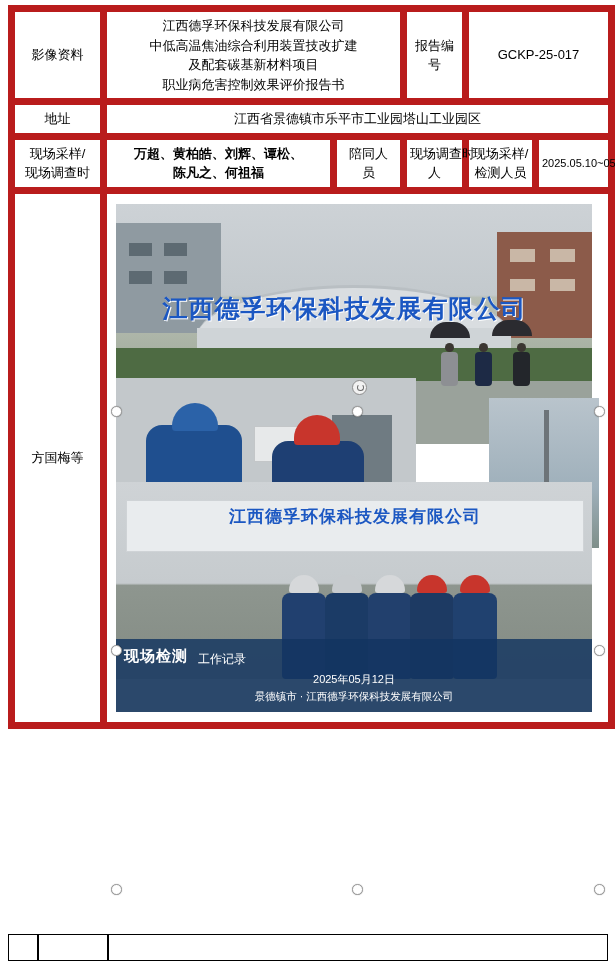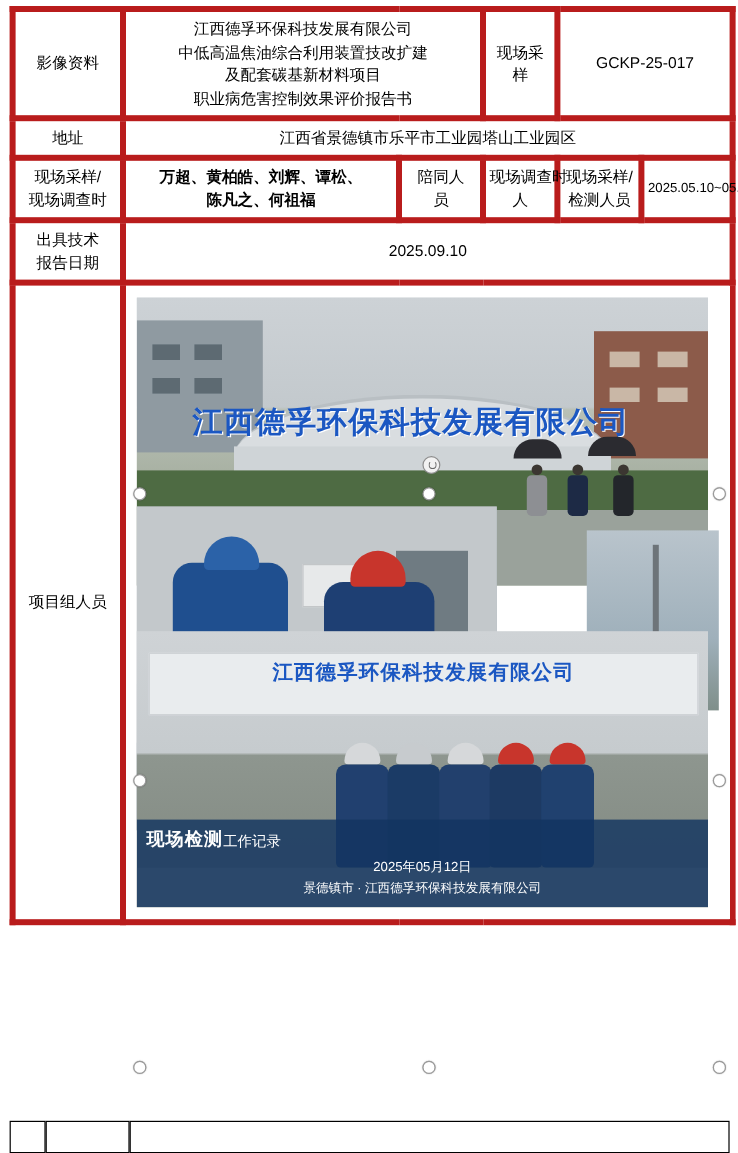--- a/index.html
+++ b/index.html
@@ -24,21 +24,21 @@
   }
   table.report {
     border-collapse: collapse;
     table-layout: fixed;
     width: 600px;
     margin-left: 8px;
     margin-top: 5px;
     border: 1px solid #000;
   }
   table.report td {
-    border: 5px solid #b91c1c;
+    border: 7px solid #b91c1c;
     padding: 4px 3px;
     text-align: center;
     vertical-align: middle;
     font-size: 13px;
     line-height: 1.5;
     color: #000;
     margin-top: 32px;
   }
   td.label {
     width: 92px;
@@ -111,21 +111,21 @@
   .p2 .w-right { position:absolute; left:52%; bottom:10%; width:92px; height:180px; background:#1e3f73; border-radius:16px 16px 6px 6px; }
   .p2 .w-right .helmet { position:absolute; left:22px; top:-26px; width:46px; height:30px; background:#c8352c; border-radius:24px 24px 4px 4px; }
   .p2 .device { position:absolute; left:30%; bottom:30%; width:30px; height:44px; background:#2d2d2f; border-radius:4px; }
   .p2 .tube { position:absolute; left:33%; top:26%; width:3px; height:90px; background:#f2e9a0; transform:rotate(12deg); }
   .caption {
     position:absolute; left:0; bottom:0; width:100%;
     background:rgba(18,52,96,0.82);
     color:#ffffff; padding:6px 8px 8px 8px;
     box-sizing:border-box;
   }
-  .caption .cap-row { display:flex; align-items:center; }
+  .caption .cap-row { display:flex; align-items:flex-end; gap:10px; }
   .caption .cap-title { font-size:15px; font-weight:bold; letter-spacing:1px; }
   .caption .cap-sub { font-size:12px; }
   .caption .cap-date { font-size:11px; margin-top:3px; }
   .caption .cap-org { font-size:10.5px; line-height:1.35; margin-top:2px; }
 
   
   .p3 {
     right: 6px; top: 200px; width: 110px; height: 150px;
     background: linear-gradient(#b9c4cc 0%, #9fb0bb 60%, #7f8f8a 100%);
   }
@@ -187,21 +187,21 @@
 
     <tbody>
         <tr>
       <td class="label">影像资料</td>
       <td colspan="2" class="cell-lines">
         <div>江西德孚环保科技发展有限公司</div>
         <div>中低高温焦油综合利用装置技改扩建</div>
         <div>及配套碳基新材料项目</div>
         <div>职业病危害控制效果评价报告书</div>
       </td>
-      <td>现场采样</td>
+      <td>报告编号</td>
       <td colspan="2">GCKP-25-017</td>
     </tr>
 
 
     <tr>
       <td class="label">地址</td>
       <td colspan="5" class="big">江西省景德镇市乐平市工业园塔山工业园区</td>
     </tr>
 
 
@@ -223,30 +223,23 @@
         <div>现场调查时</div>
         <div>人</div>
       </td>
       <td class="cell-lines">
         <div>现场采样/</div>
         <div>检测人员</div>
       </td>
       <td style="font-size:11px">2025.05.10~05.12</td>
     </tr>
 
+
     <tr>
-      <td class="label cell-lines">
-        <div>出具技术</div>
-        <div>报告日期</div>
-      </td>
-      <td colspan="5">2025.09.10</td>
-    </tr>
-
-    <tr>
-      <td class="label">项目组人员</td>
+      <td class="label">方国梅等</td>
       <td colspan="5" class="media-cell">
         <div class="media-wrap">
 
           <div class="photo p1">
             <div class="sky"></div>
             <div class="bldg-left">
               <i class="win" style="left:12%;top:18%;width:22%;height:12%"></i>
               <i class="win" style="left:46%;top:18%;width:22%;height:12%"></i>
               <i class="win" style="left:12%;top:44%;width:22%;height:12%"></i>
               <i class="win" style="left:46%;top:44%;width:22%;height:12%"></i>

